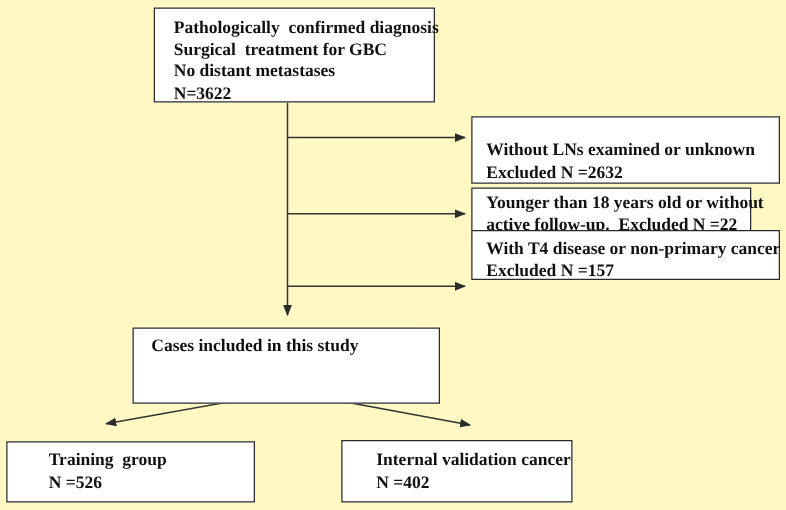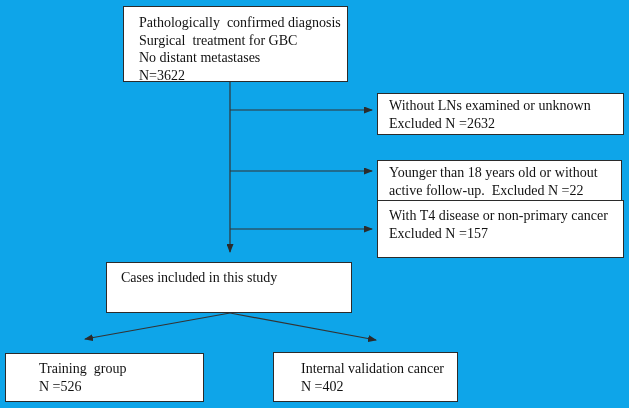--- a/index.html
+++ b/index.html
@@ -4,48 +4,49 @@
 <style>
   html, body {
     margin: 0;
     padding: 0;
     background: #ffffff;
   }
   .figure {
     position: relative;
     width: 629px;
     height: 408px;
-    background: #0ea5e9;
+    background: #fef9c3;
     font-family: "Liberation Serif", "DejaVu Serif", serif;
     color: #111111;
     overflow: hidden;
+    font-weight: bold;
   }
   .connectors {
     position: absolute;
     left: 0;
     top: 0;
     z-index: 0;
   }
   .fc-box {
     position: absolute;
     box-sizing: border-box;
     border: 1px solid #2b2b2b;
     background: #ffffff;
     z-index: 1;
     font-size: 14px;
     line-height: 17.5px;
   }
   .fc-line {
     white-space: pre;
   }
   .box-eligibility   { left: 123px; top: 6px;   width: 225px; height: 76px; padding: 7px 6px 0 15px; }
-  .box-exclusion-1   { left: 377px; top: 93px;  width: 247px; height: 42px; padding: 3px 6px 0 11px; line-height: 18px; }
-  .box-exclusion-2   { left: 377px; top: 160px; width: 245px; height: 44px; padding: 3px 6px 0 11px; line-height: 18px; }
-  .box-exclusion-3   { left: 377px; top: 200px; width: 247px; height: 58px; padding: 6px 6px 0 11px; line-height: 18px; }
-  .box-included      { left: 106px; top: 262px; width: 246px; height: 51px; padding: 6px 6px 0 14px; line-height: 18px; }
+  .box-exclusion-1   { left: 377px; top: 93px;  width: 247px; height: 54px; padding: 18px 6px 0 11px; line-height: 18px; }
+  .box-exclusion-2   { left: 377px; top: 150px; width: 224px; height: 44px; padding: 3px 6px 0 11px; line-height: 18px; }
+  .box-exclusion-3   { left: 377px; top: 184px; width: 247px; height: 40px; padding: 6px 6px 0 11px; line-height: 18px; }
+  .box-included      { left: 106px; top: 262px; width: 246px; height: 61px; padding: 6px 6px 0 14px; line-height: 18px; }
   .box-training      { left: 5px;   top: 353px; width: 199px; height: 49px; padding: 6px 6px 0 33px; line-height: 18px; }
   .box-validation    { left: 273px; top: 352px; width: 185px; height: 50px; padding: 7px 6px 0 27px; line-height: 18px; }
 </style>
 </head>
 <body>
 
 <div class="figure">
 
   <svg class="connectors" width="629" height="408" viewBox="0 0 629 408">
     <defs>

